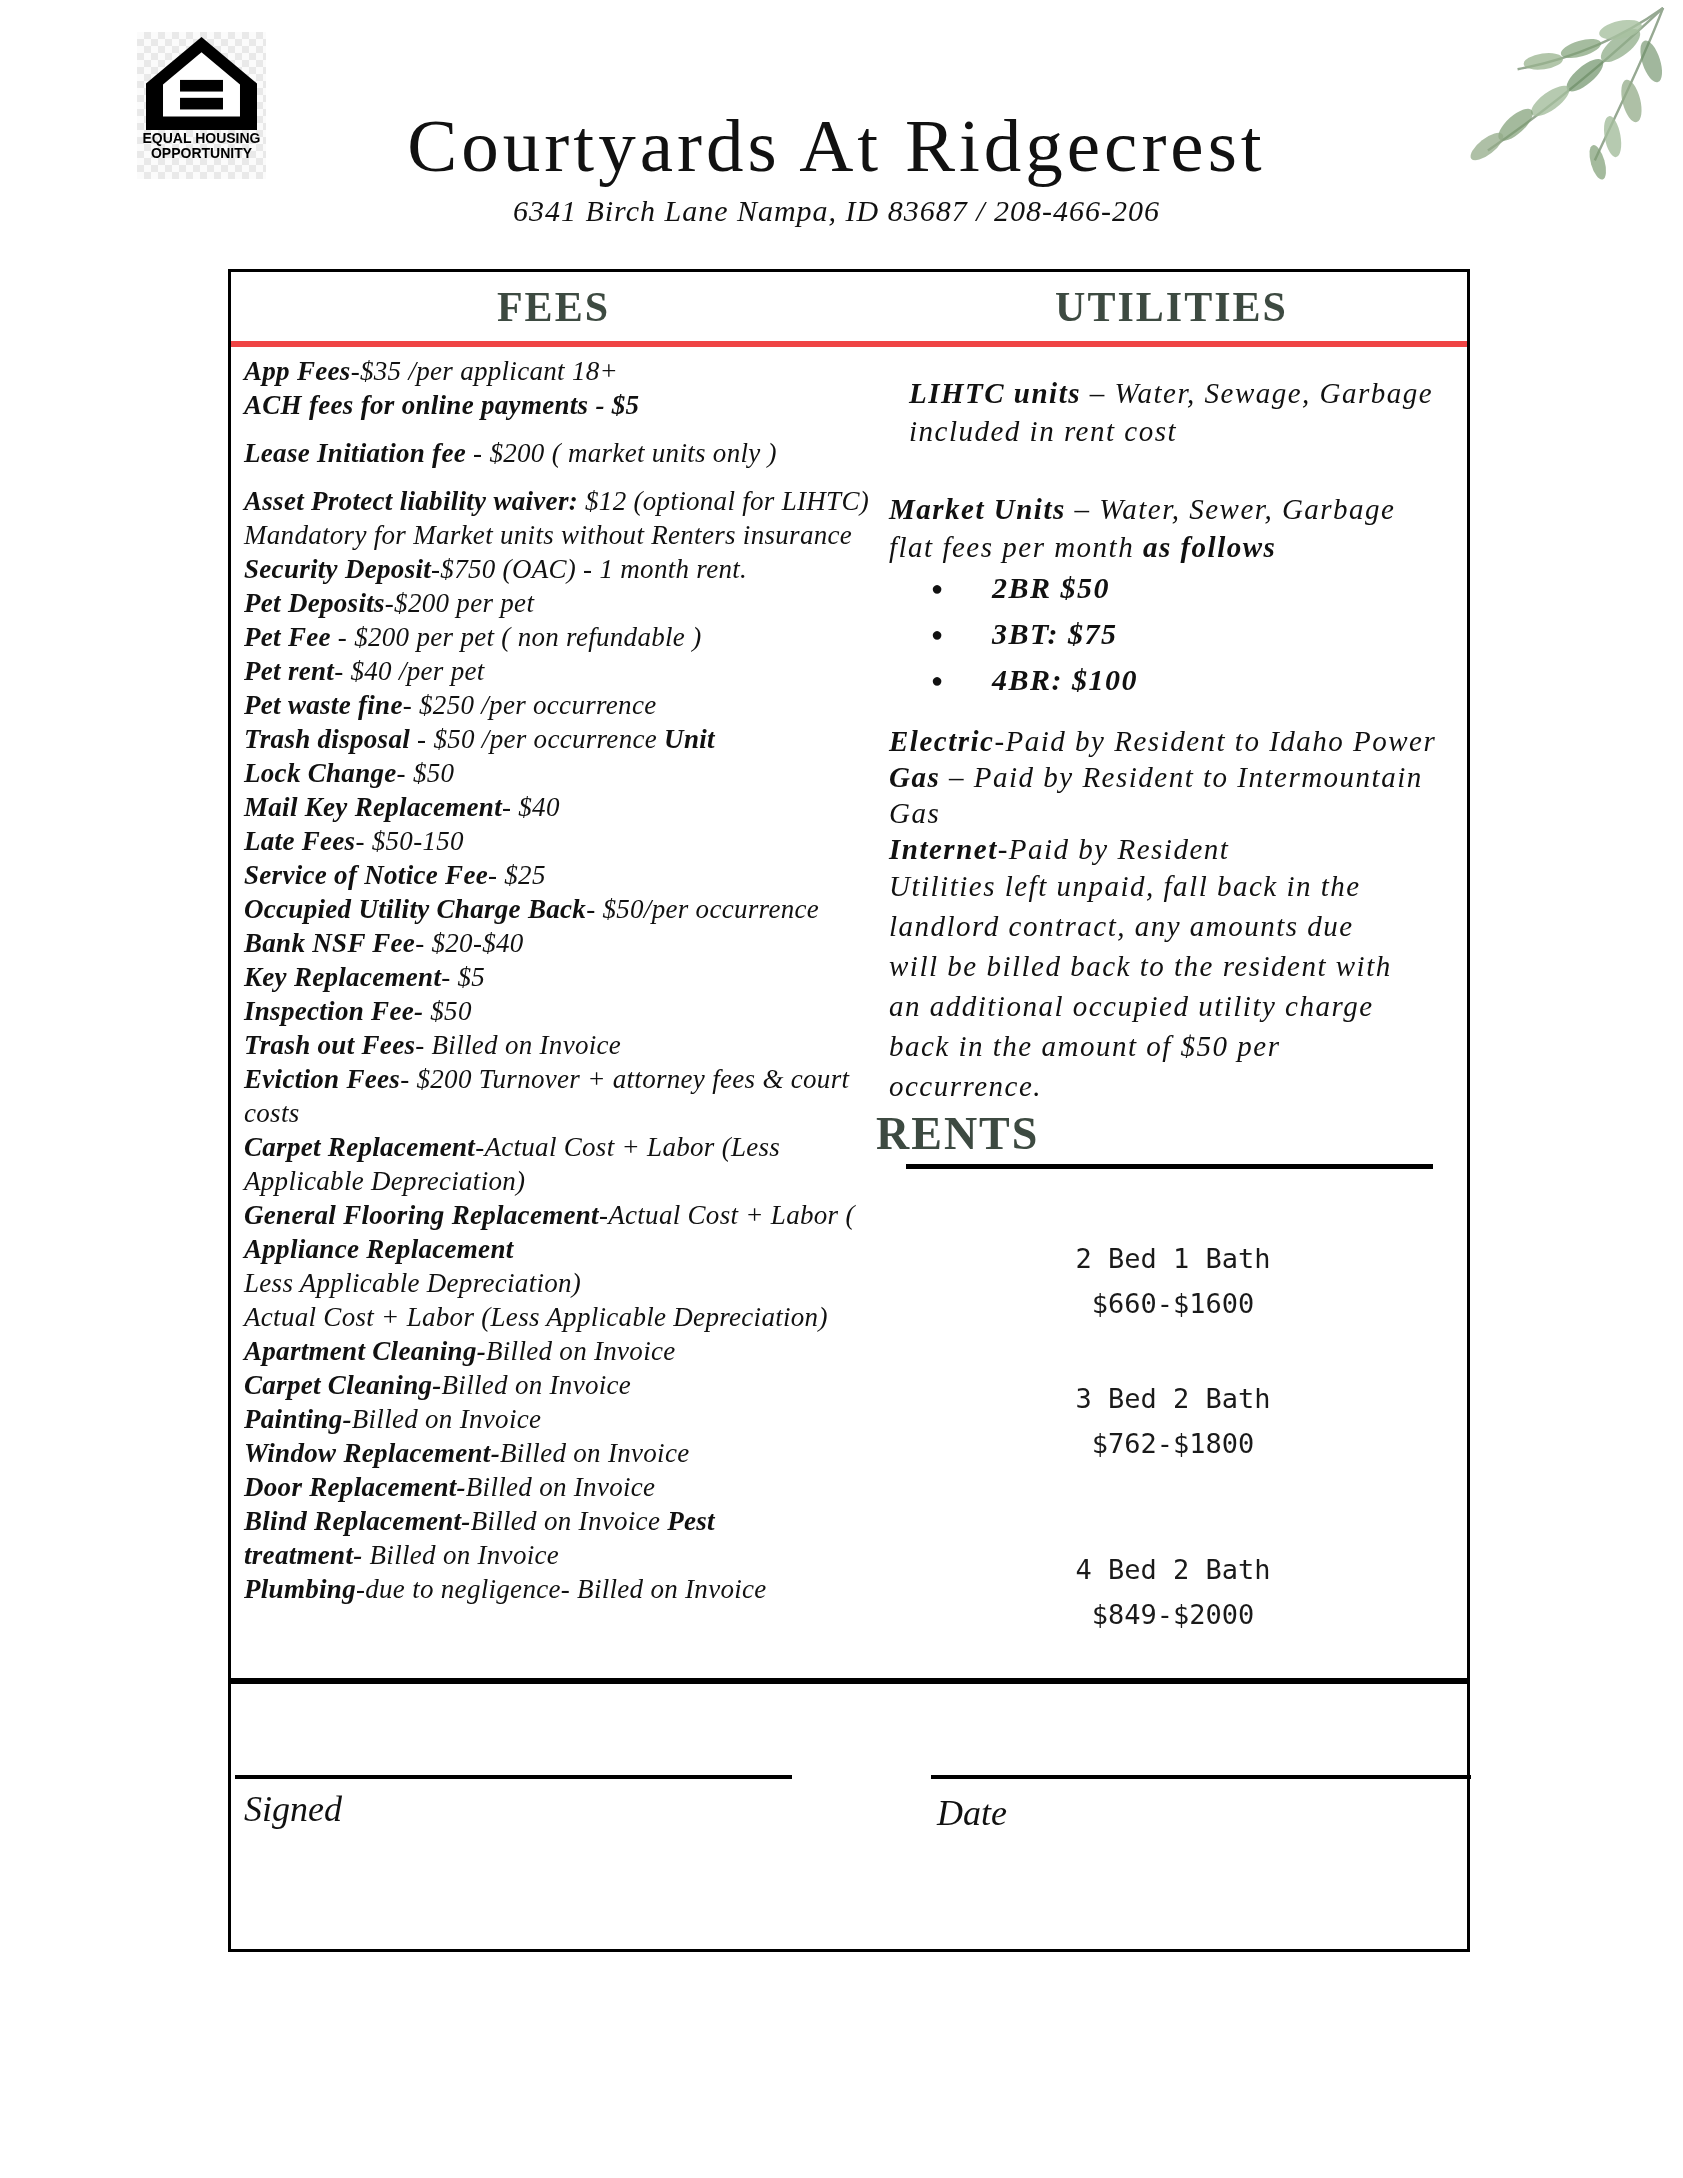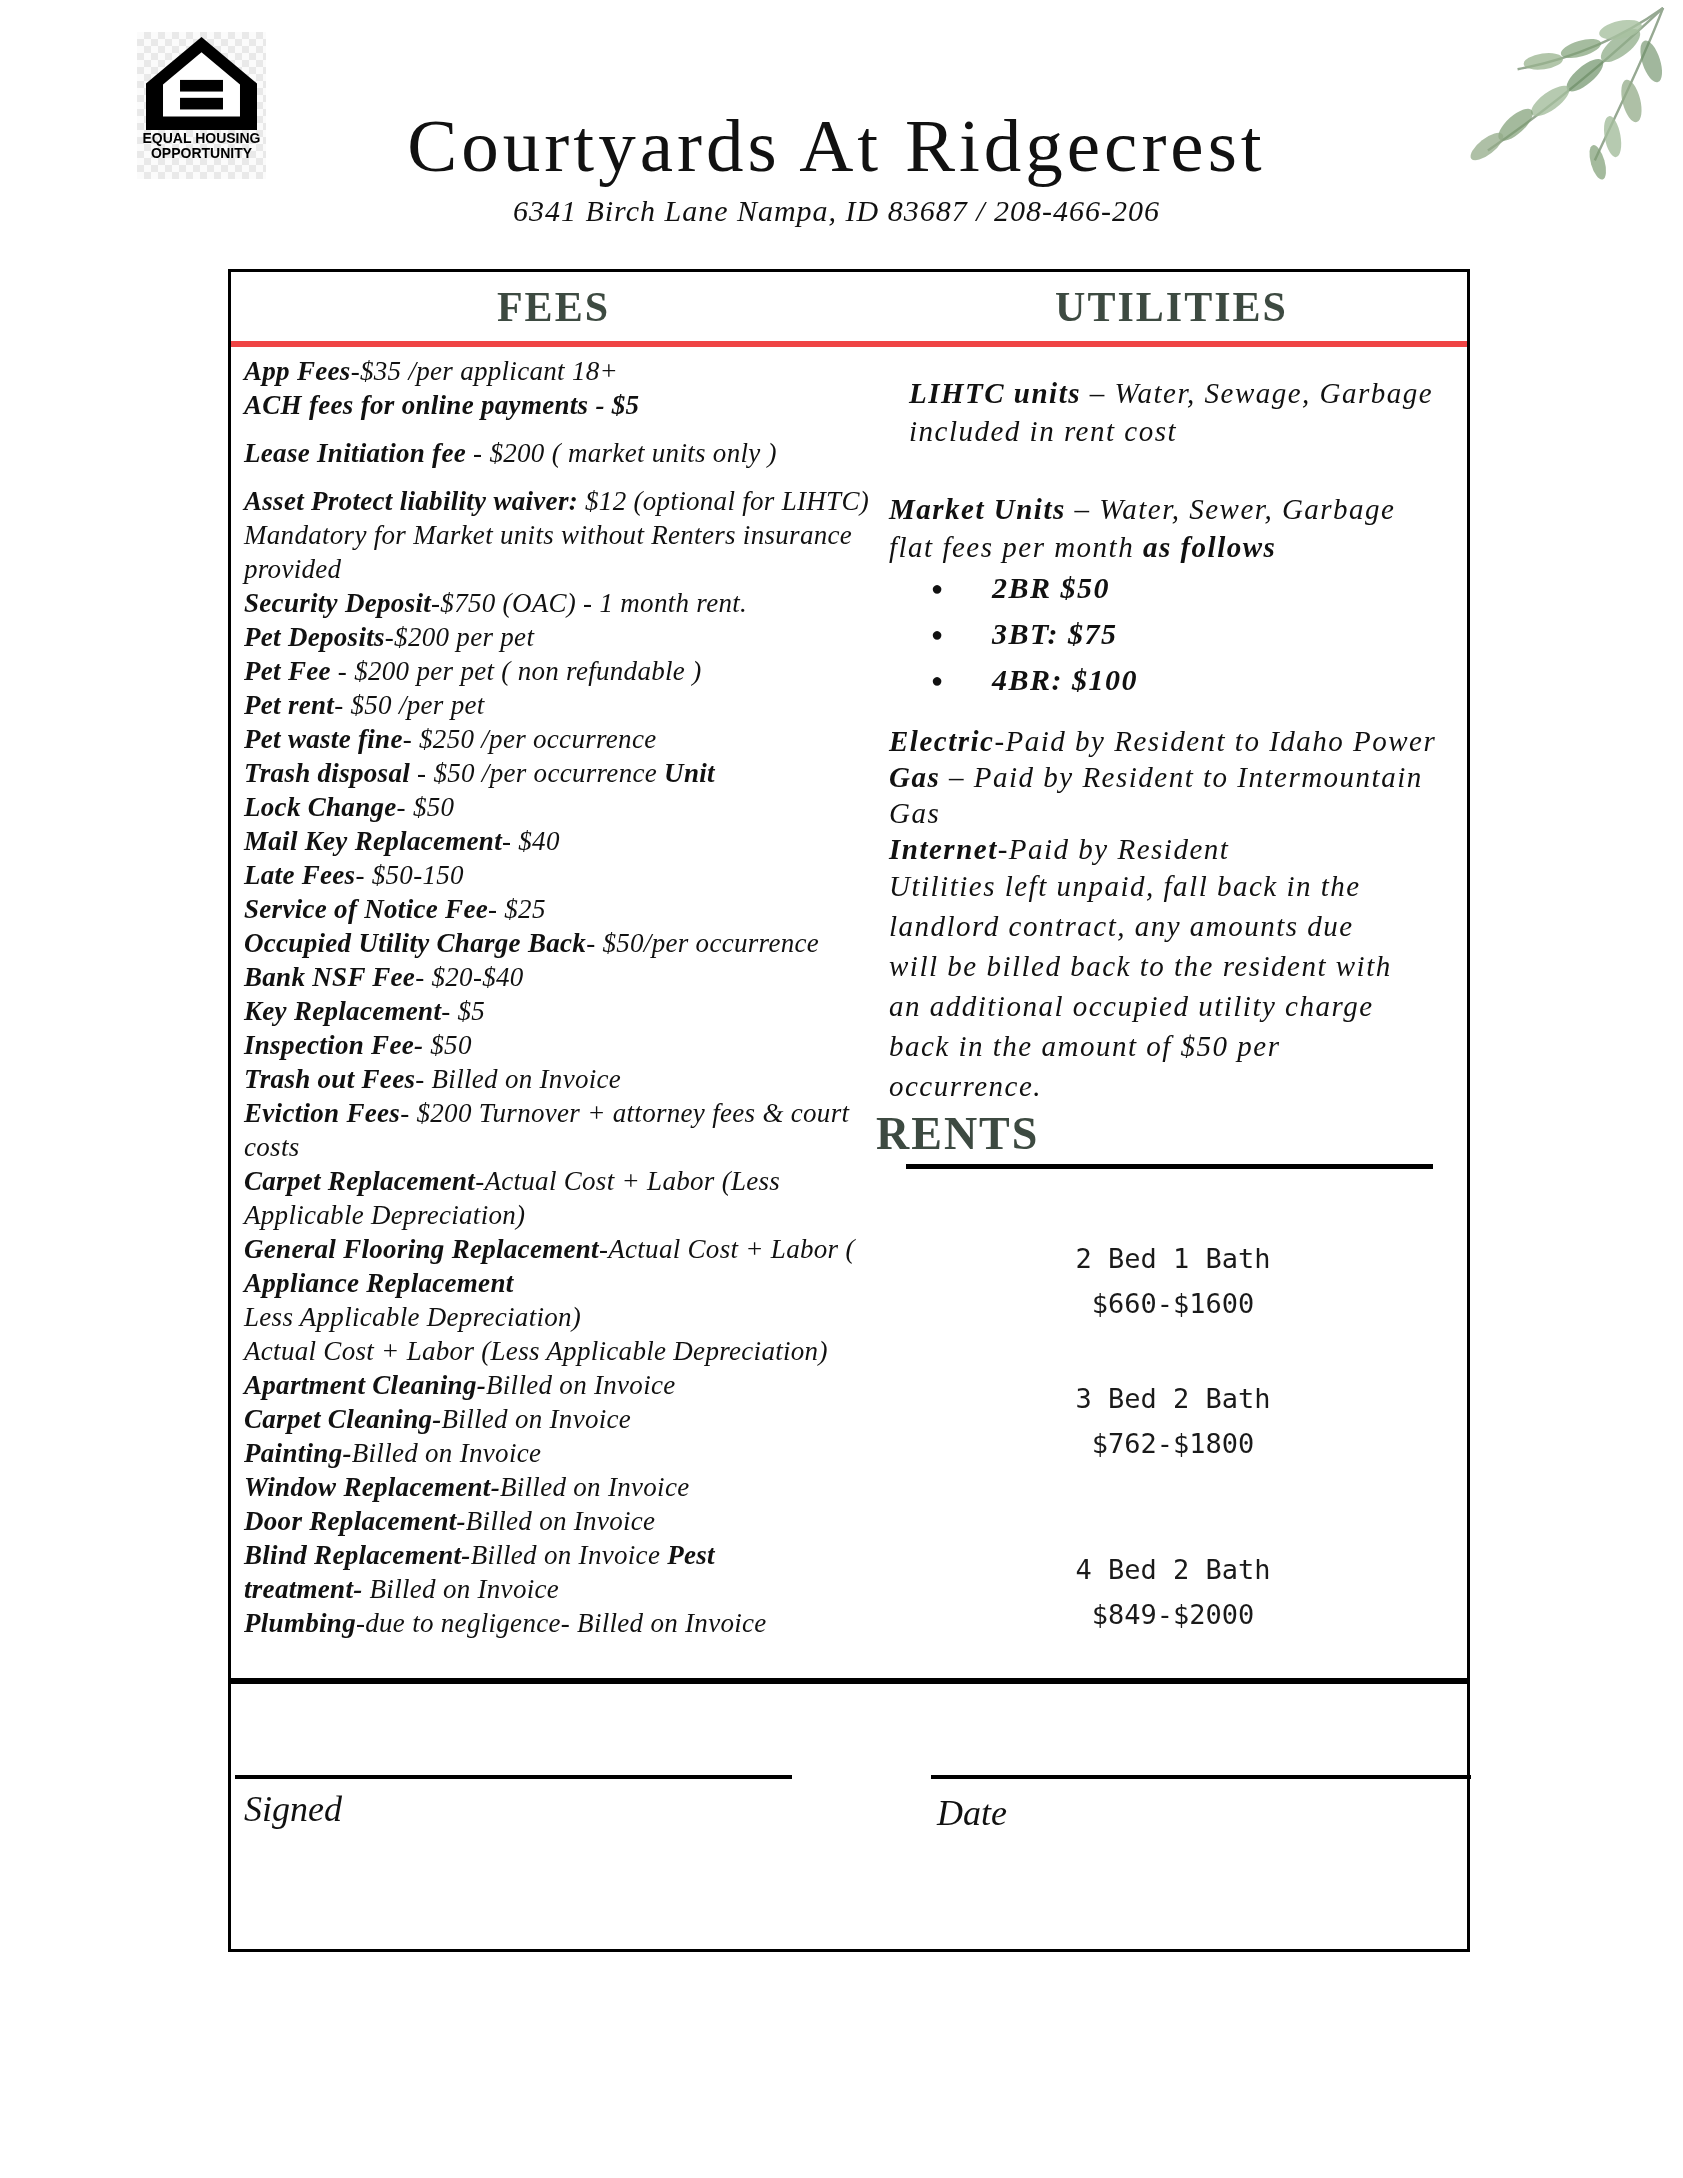--- a/index.html
+++ b/index.html
@@ -114,25 +114,24 @@
       <div class="hcell right">UTILITIES</div>
     </div>
   </div>
 
   <div class="fees-list" id="fees-list">
       <div class="fee-line"><span class="b">App Fees</span><span>-$35 /per applicant 18+</span></div>
       <div class="fee-line"><span class="b">ACH fees for online payments - $5</span></div>
       <div class="fee-line gap"><span class="b">Lease Initiation fee</span><span> - $200 ( market units only )</span></div>
       <div class="fee-line gap"><span class="b">Asset Protect liability waiver:</span><span> $12 (optional for LIHTC)</span></div>
       <div class="fee-line"><span>Mandatory for Market units without Renters insurance</span></div>
-      <div class="fee-line"><span>provided</span></div>
       <div class="fee-line"><span class="b">Security Deposit</span><span>-$750 (OAC) - 1 month rent.</span></div>
       <div class="fee-line"><span class="b">Pet Deposits</span><span>-$200 per pet</span></div>
       <div class="fee-line"><span class="b">Pet Fee</span><span> - $200 per pet ( non refundable )</span></div>
-      <div class="fee-line"><span class="b">Pet rent</span><span>- $50 /per pet</span></div>
+      <div class="fee-line"><span class="b">Pet rent</span><span>- $40 /per pet</span></div>
       <div class="fee-line"><span class="b">Pet waste fine</span><span>- $250 /per occurrence</span></div>
       <div class="fee-line"><span class="b">Trash disposal</span><span> - $50 /per occurrence </span><span class="b">Unit</span></div>
       <div class="fee-line"><span class="b">Lock Change</span><span>- $50</span></div>
       <div class="fee-line"><span class="b">Mail Key Replacement</span><span>- $40</span></div>
       <div class="fee-line"><span class="b">Late Fees</span><span>- $50-150</span></div>
       <div class="fee-line"><span class="b">Service of Notice Fee</span><span>- $25</span></div>
       <div class="fee-line"><span class="b">Occupied Utility Charge Back</span><span>- $50/per occurrence</span></div>
       <div class="fee-line"><span class="b">Bank NSF Fee</span><span>- $20-$40</span></div>
       <div class="fee-line"><span class="b">Key Replacement</span><span>- $5</span></div>
       <div class="fee-line"><span class="b">Inspection Fee-</span><span> $50</span></div>

